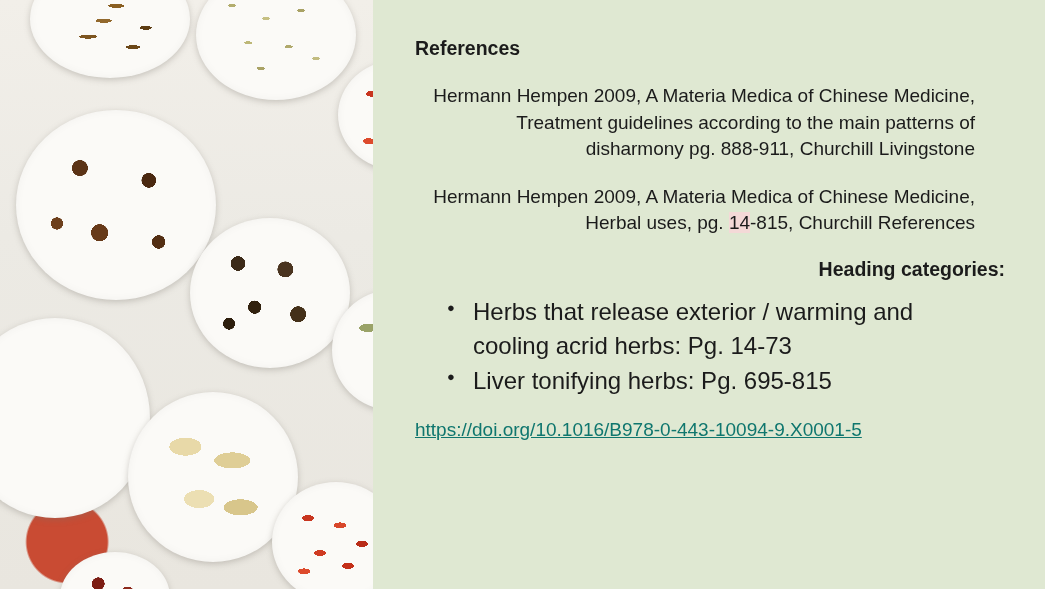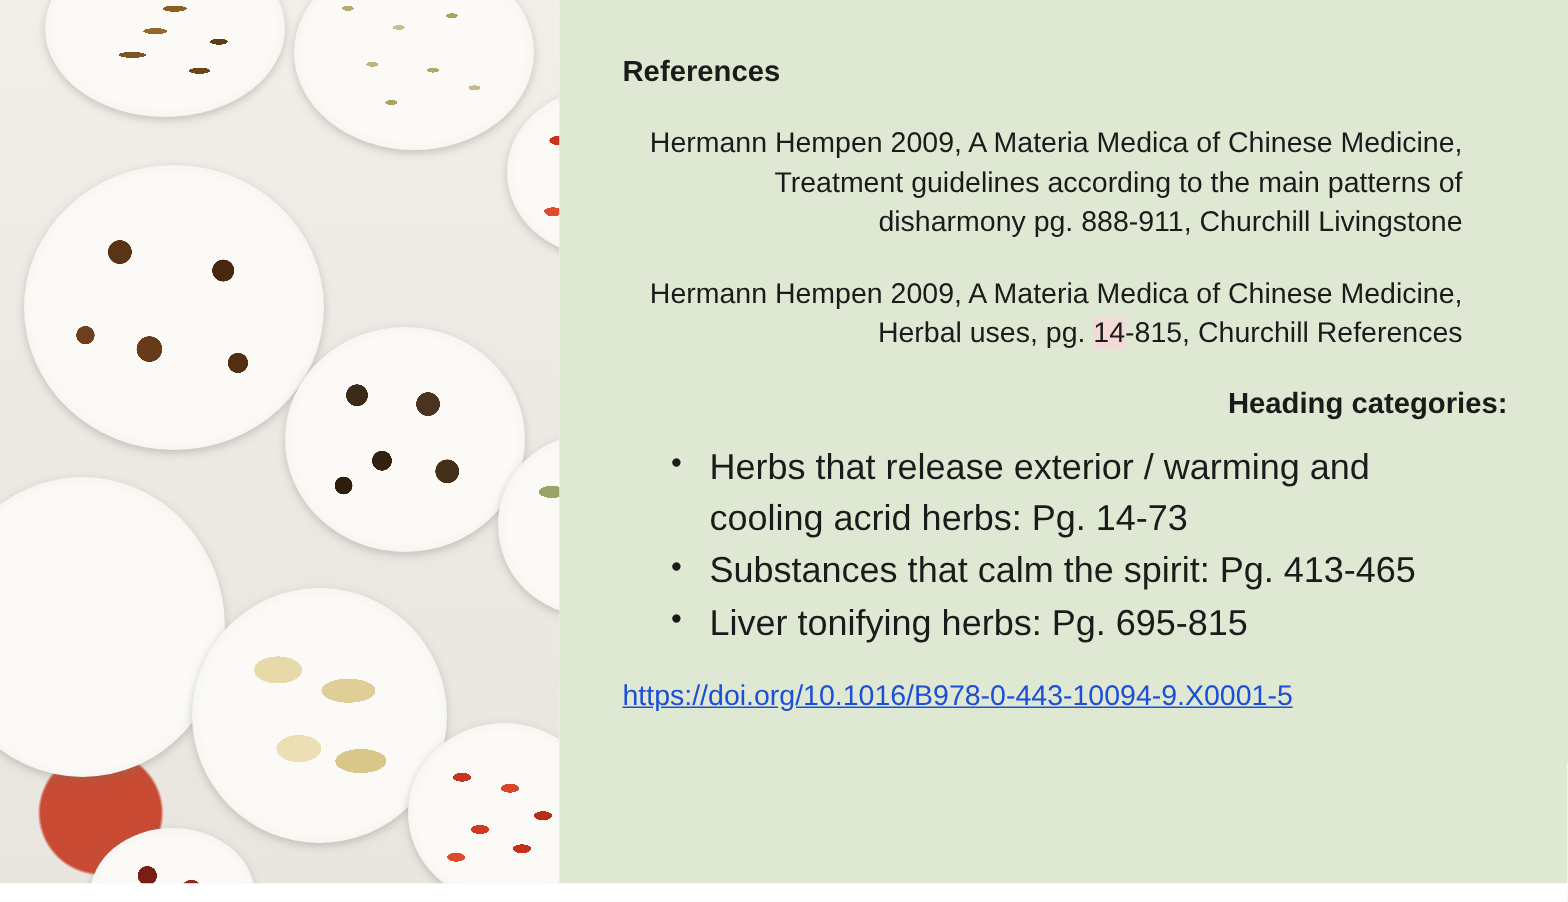--- a/index.html
+++ b/index.html
@@ -179,21 +179,21 @@
     position: absolute;
     left: -8px;
     top: 0;
     font-size: 13px;
     line-height: 1.95;
     color: #1b1b1b;
   }
   .doi-link {
     display: inline-block;
     font-size: 19px;
-    color: #1d4ed8;
+    color: #0f766e;
     text-decoration: underline;
     margin: 0 0 24px 0;
     cursor: pointer;
   }
   .footer-line {
     font-size: 19px;
     line-height: 1.38;
     margin: 0;
   }
 
@@ -251,21 +251,20 @@
       <h2 class="ref-heading">References</h2>
 
       <p class="para">Hermann Hempen 2009, A Materia Medica of Chinese Medicine, Treatment guidelines according to the main patterns of disharmony pg. 888-911, Churchill Livingstone</p>
 
       <p class="para"><span>Hermann Hempen 2009, A Materia Medica of Chinese Medicine, Herbal uses, pg. </span><span class="highlight-num">14</span><span>-815, Churchill References</span></p>
 
       <h3 class="sub-heading">Heading categories:</h3>
 
       <ul class="cat-list">
         <li>Herbs that release exterior / warming and cooling acrid herbs: Pg. 14-73</li>
-        <li>Substances that calm the spirit: Pg. 413-465</li>
         <li>Liver tonifying herbs: Pg. 695-815</li>
       </ul>
 
       <a class="doi-link" href="#">https://doi.org/10.1016/B978-0-443-10094-9.X0001-5</a>
 
     </div>
   </div>
 
   <div class="bottom-strip"></div>
 </div>

